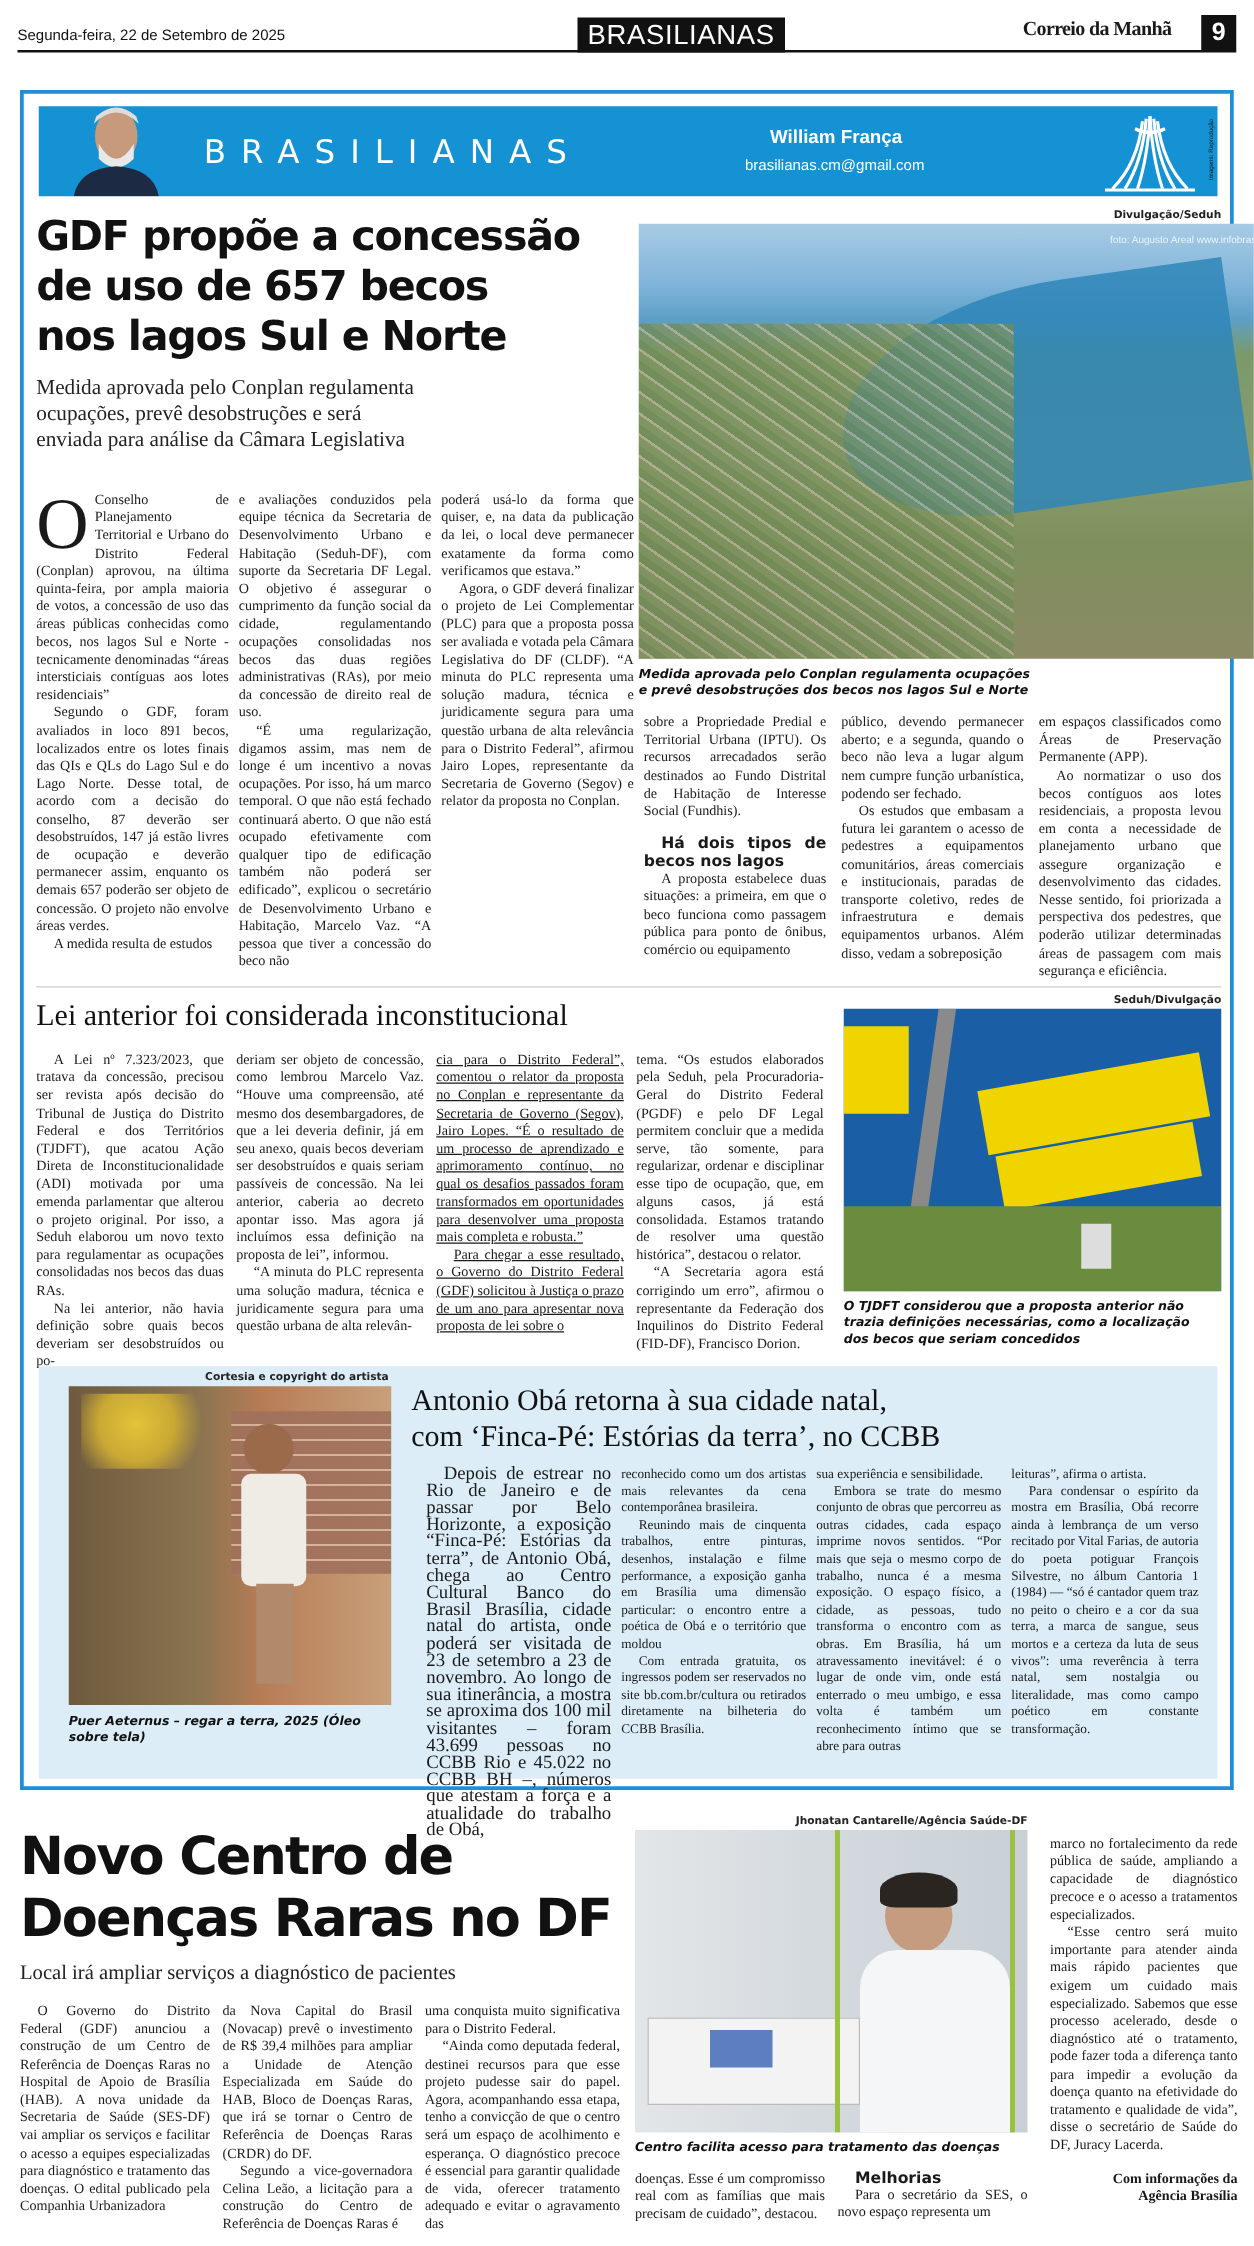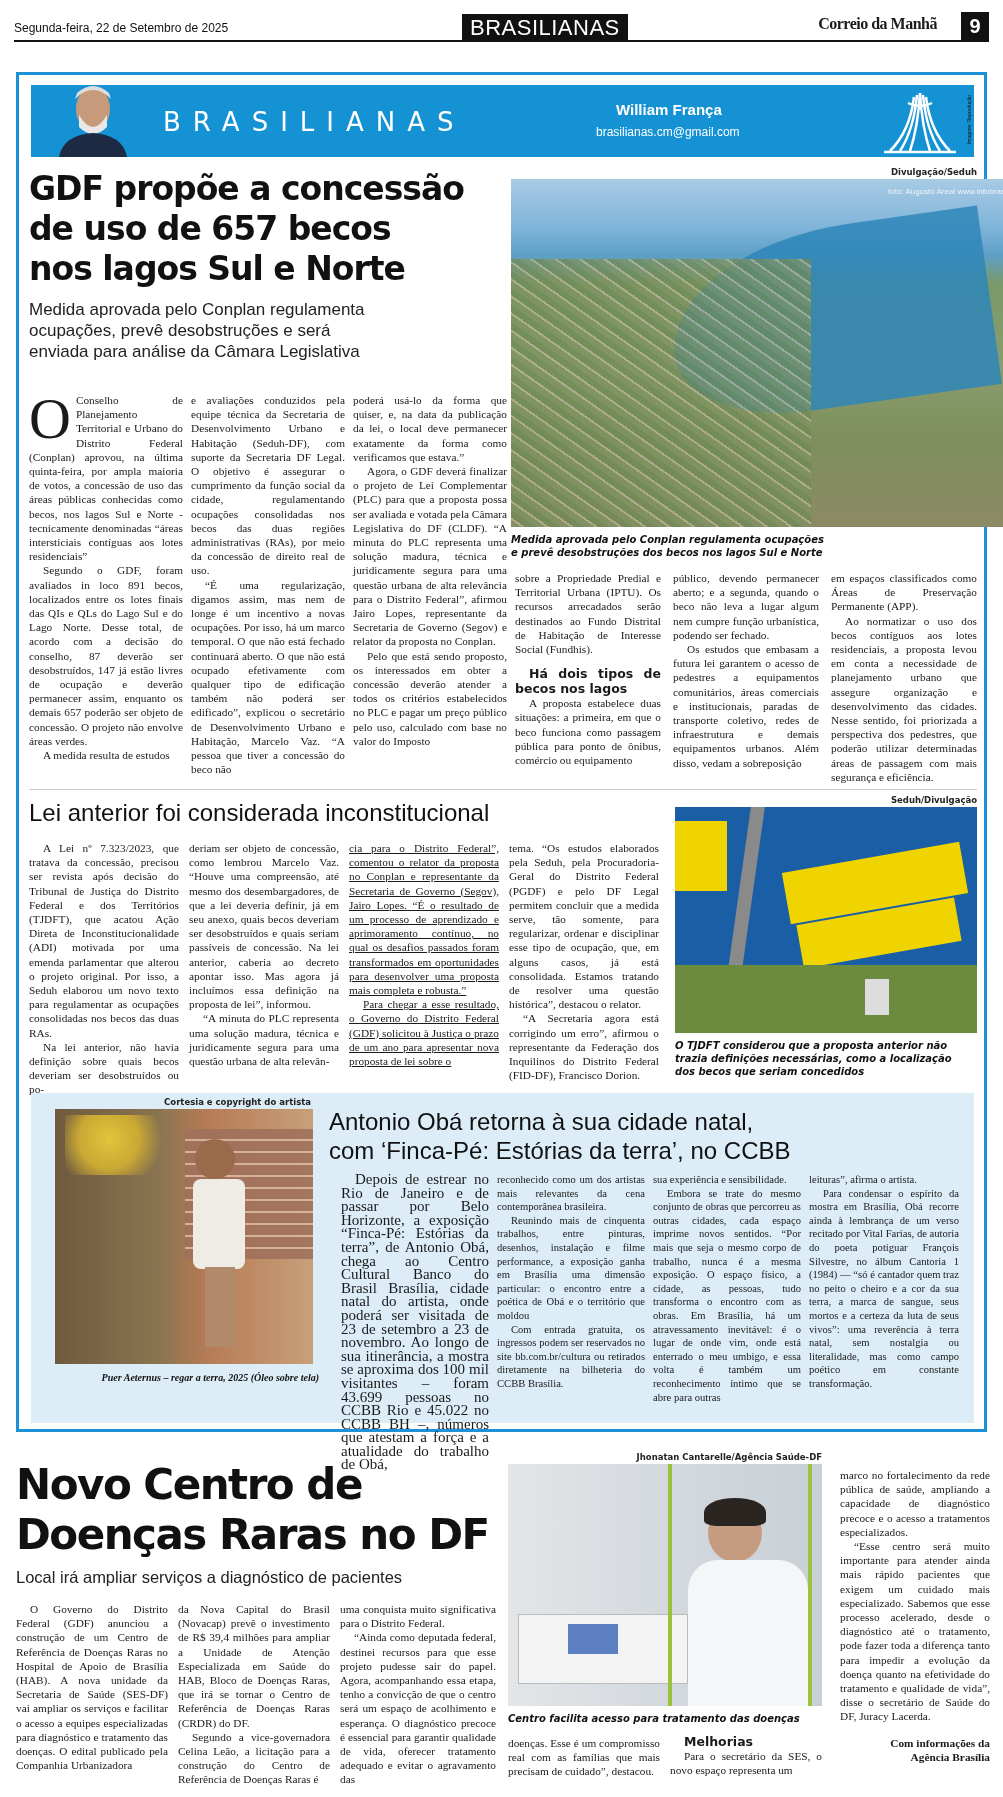--- a/index.html
+++ b/index.html
@@ -18,21 +18,21 @@
 
   .banner { position: absolute; left: 12px; top: 10px; width: 943px; height: 72px; background: #1592d4; }
   .banner-photo { position: absolute; left: 22px; top: -6px; width: 80px; height: 78px; }
   .banner-title { position: absolute; left: 132px; top: 22px; color: #fff; font-family: "DejaVu Sans", sans-serif; font-size: 26px; letter-spacing: 12px; }
   .banner-author { position: absolute; left: 585px; top: 16px; color: #fff; font-family: "Liberation Sans", sans-serif; font-size: 15px; font-weight: bold; }
   .banner-email { position: absolute; left: 565px; top: 40px; color: #fff; font-family: "Liberation Sans", sans-serif; font-size: 12px; }
   .banner-logo { position: absolute; right: 14px; top: 6px; width: 80px; height: 64px; }
   .banner-credit { position: absolute; right: 2px; top: 10px; writing-mode: vertical-rl; transform: rotate(180deg); font-size: 5px; color: #111; font-family: "Liberation Sans", sans-serif; }
 
   .h1 { position: absolute; font-family: "DejaVu Sans", sans-serif; font-weight: bold; color: #111; letter-spacing: -1px; }
-  .deck { position: absolute; font-family: Liberation Sans, sans-serif; color: #222; }
+  .deck { position: absolute; font-family: Liberation Serif, serif; color: #222; }
   .col { position: absolute; font-size: 11.3px; line-height: 14.2px; text-align: justify; hyphens: auto; }
   .col p { text-indent: 14px; }
   .col p.noindent { text-indent: 0; }
   .dropcap { float: left; font-size: 58px; line-height: 48px; margin: 2px 5px 0 0; font-family: "Liberation Serif", serif; }
   .subhead { font-family: "DejaVu Sans", sans-serif; font-weight: bold; font-size: 12.5px; line-height: 15px; margin-top: 10px; text-indent: 0; }
 
   .credit { position: absolute; font-family: "DejaVu Sans", sans-serif; font-weight: bold; font-size: 8.5px; color: #222; text-align: right; }
   .caption { position: absolute; font-family: "DejaVu Sans", sans-serif; font-weight: bold; font-style: italic; font-size: 10px; line-height: 13px; text-align: left; color: #111; }
 
   .photo { position: absolute; overflow: hidden; }
@@ -102,21 +102,20 @@
     <p>Segundo o GDF, foram avaliados in loco 891 becos, localizados entre os lotes finais das QIs e QLs do Lago Sul e do Lago Norte. Desse total, de acordo com a decisão do conselho, 87 deverão ser desobstruídos, 147 já estão livres de ocupação e deverão permanecer assim, enquanto os demais 657 poderão ser objeto de concessão. O projeto não envolve áreas verdes.</p>
     <p>A medida resulta de estudos</p>
   </div>
   <div class="col" style="left:172px; top:318px; width:154px;">
     <p class="noindent">e avaliações conduzidos pela equipe técnica da Secretaria de Desenvolvimento Urbano e Habitação (Seduh-DF), com suporte da Secretaria DF Legal. O objetivo é assegurar o cumprimento da função social da cidade, regulamentando ocupações consolidadas nos becos das duas regiões administrativas (RAs), por meio da concessão de direito real de uso.</p>
     <p>“É uma regularização, digamos assim, mas nem de longe é um incentivo a novas ocupações. Por isso, há um marco temporal. O que não está fechado continuará aberto. O que não está ocupado efetivamente com qualquer tipo de edificação também não poderá ser edificado”, explicou o secretário de Desenvolvimento Urbano e Habitação, Marcelo Vaz. “A pessoa que tiver a concessão do beco não</p>
   </div>
   <div class="col" style="left:334px; top:318px; width:154px;">
     <p class="noindent">poderá usá-lo da forma que quiser, e, na data da publicação da lei, o local deve permanecer exatamente da forma como verificamos que estava.”</p>
     <p>Agora, o GDF deverá finalizar o projeto de Lei Complementar (PLC) para que a proposta possa ser avaliada e votada pela Câmara Legislativa do DF (CLDF). “A minuta do PLC representa uma solução madura, técnica e juridicamente segura para uma questão urbana de alta relevância para o Distrito Federal”, afirmou Jairo Lopes, representante da Secretaria de Governo (Segov) e relator da proposta no Conplan.</p>
-    <p>Pelo que está sendo proposto, os interessados em obter a concessão deverão atender a todos os critérios estabelecidos no PLC e pagar um preço público pelo uso, calculado com base no valor do Imposto</p>
   </div>
   <div class="col" style="left:496px; top:496px; width:146px;">
     <p class="noindent">sobre a Propriedade Predial e Territorial Urbana (IPTU). Os recursos arrecadados serão destinados ao Fundo Distrital de Habitação de Interesse Social (Fundhis).</p>
     <p class="subhead">Há dois tipos de becos nos lagos</p>
     <p>A proposta estabelece duas situações: a primeira, em que o beco funciona como passagem pública para ponto de ônibus, comércio ou equipamento</p>
   </div>
   <div class="col" style="left:654px; top:496px; width:146px;">
     <p class="noindent">público, devendo permanecer aberto; e a segunda, quando o beco não leva a lugar algum nem cumpre função urbanística, podendo ser fechado.</p>
     <p>Os estudos que embasam a futura lei garantem o acesso de pedestres a equipamentos comunitários, áreas comerciais e institucionais, paradas de transporte coletivo, redes de infraestrutura e demais equipamentos urbanos. Além disso, vedam a sobreposição</p>
   </div>
@@ -163,21 +162,21 @@
 
   <div class="art-box" style="top:1018px;">
     <span class="credit" style="left:16px; top:4px; width:264px;">Cortesia e copyright do artista</span>
     <div class="photo" style="left:24px; top:16px; width:258px; height:255px; background:linear-gradient(90deg,#6e5a3e 0%,#8a7450 40%,#b77c56 60%,#c7a07a 100%);">
       <div style="position:absolute;left:10px;top:6px;width:110px;height:60px;background:radial-gradient(circle at 40% 40%,#e3c43a 0,#caa834 40%,transparent 70%)"></div>
       <div style="position:absolute;left:130px;top:20px;width:128px;height:130px;background:repeating-linear-gradient(0deg,#a0705c 0 10px,#d8b6a0 10px 12px);opacity:.9"></div>
       <div style="position:absolute;left:140px;top:30px;width:40px;height:40px;background:#9a6a4a;border-radius:50%"></div>
       <div style="position:absolute;left:138px;top:70px;width:52px;height:90px;background:#efece6;border-radius:8px"></div>
       <div style="position:absolute;left:150px;top:158px;width:30px;height:80px;background:#b08a6a"></div>
     </div>
-    <div class="caption" style="left:24px; top:278px; width:264px; text-align:right;font-family:Liberation Serif, serif;">Puer Aeternus – regar a terra, 2025 (Óleo sobre tela)</div>
+    <div class="caption" style="left:24px; top:278px; width:264px; text-align:left;">Puer Aeternus – regar a terra, 2025 (Óleo sobre tela)</div>
 
     <div class="deck" style="left:298px; top:14px; width:640px; font-size:24px; line-height:29px; color:#111;">
       <div>Antonio Obá retorna à sua cidade natal,</div>
       <div>com ‘Finca-Pé: Estórias da terra’, no CCBB</div>
     </div>
 
     <div class="col" style="left:310px; top:80px; width:148px; font-size:15px; line-height:13.6px;">
       <p>Depois de estrear no Rio de Janeiro e de passar por Belo Horizonte, a exposição “Finca-Pé: Estórias da terra”, de Antonio Obá, chega ao Centro Cultural Banco do Brasil Brasília, cidade natal do artista, onde poderá ser visitada de 23 de setembro a 23 de novembro. Ao longo de sua itinerância, a mostra se aproxima dos 100 mil visitantes – foram 43.699 pessoas no CCBB Rio e 45.022 no CCBB BH –, números que atestam a força e a atualidade do trabalho de Obá,</p>
     </div>
     <div class="col" style="left:466px; top:80px; width:148px; font-size:10.6px; line-height:13.6px;">

